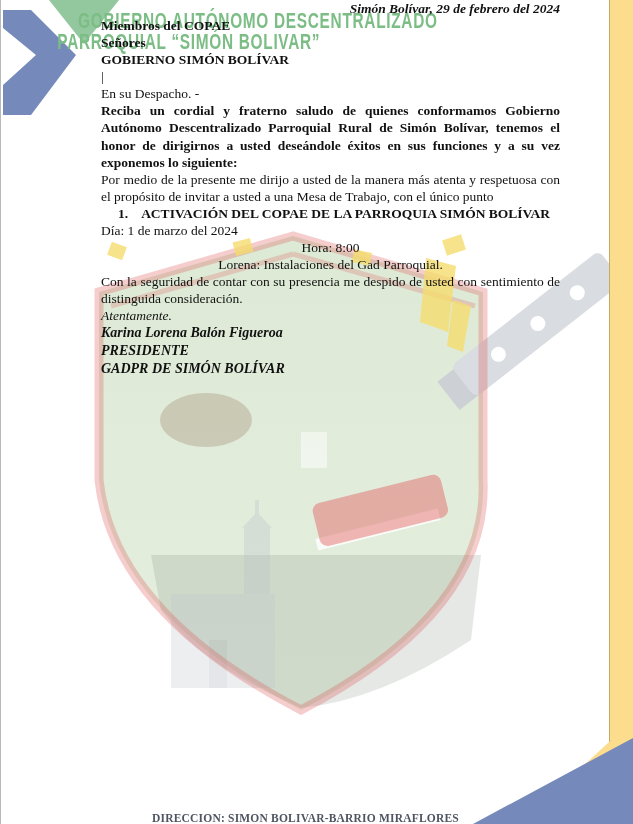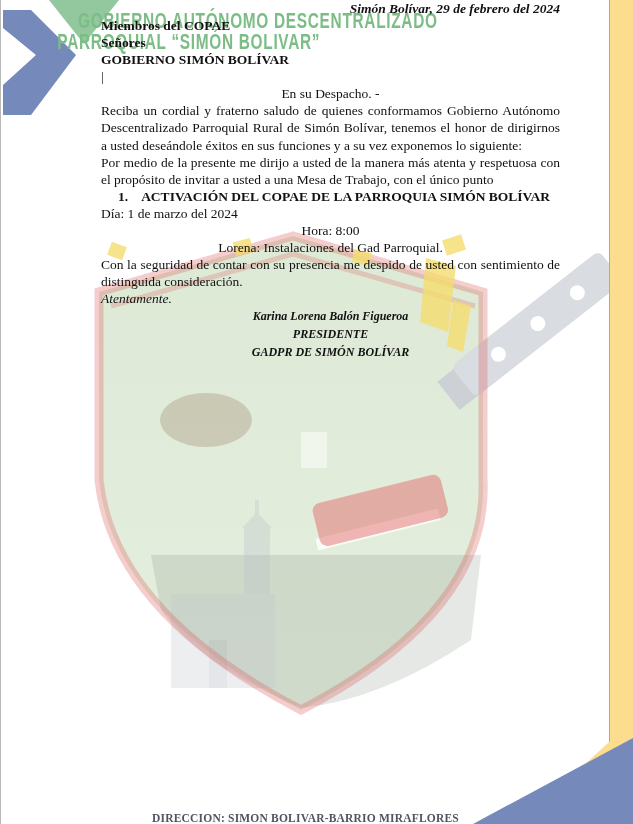--- a/index.html
+++ b/index.html
@@ -22,33 +22,33 @@
     font-weight:bold;font-size:22px;line-height:21px;white-space:nowrap;}
   .header .hline .squeeze{display:inline-block;transform:scaleX(.70);
     transform-origin:center;letter-spacing:1px;}
 
   .content{position:absolute;left:100px;width:459px;top:0;z-index:2;
     font-size:13.5px;line-height:17px;}
   .content div,.content p{margin:0;}
   .date{margin-top:70px;text-align:right;font-weight:bold;font-style:italic;}
   .recipient{margin-top:22px;font-weight:bold;}
   .recipient .cursor{font-weight:normal;}
-  .despacho{margin-top:22px;text-align:center;}
+  .despacho{margin-top:22px;}
   .consider{margin-top:16px;}
   .j{text-align:justify;}
-  .para1{margin-top:9px;line-height:17.3px;}
+  .para1{margin-top:9px;line-height:17.3px;font-weight:bold;}
   .para2{margin-top:11px;}
   .item{margin-top:12px;font-weight:bold;padding-left:17px;}
   .item .num{margin-right:13px;}
   .d1{margin-top:14px;}
   .d2,.d3{margin-top:15px;text-align:center;}
   .closing{margin-top:6px;}
   .atent{margin-top:27px;font-style:italic;}
-  .sig{margin-top:50px;text-align:center;font-weight:bold;font-style:italic;
-    font-size:12px;line-height:18px;}
+  .sig{margin-top:50px;font-weight:bold;font-style:italic;
+    font-size:14px;line-height:18px;}
   .footer{position:absolute;left:0;right:23px;top:812px;text-align:center;
     font-weight:bold;font-size:11.5px;color:#4f5560;letter-spacing:.2px;z-index:2;}
 </style>
 </head>
 <body>
 
 <div class="page">
 
   <svg class="layer watermark" width="633" height="824" viewBox="0 0 633 824">
     <defs>

